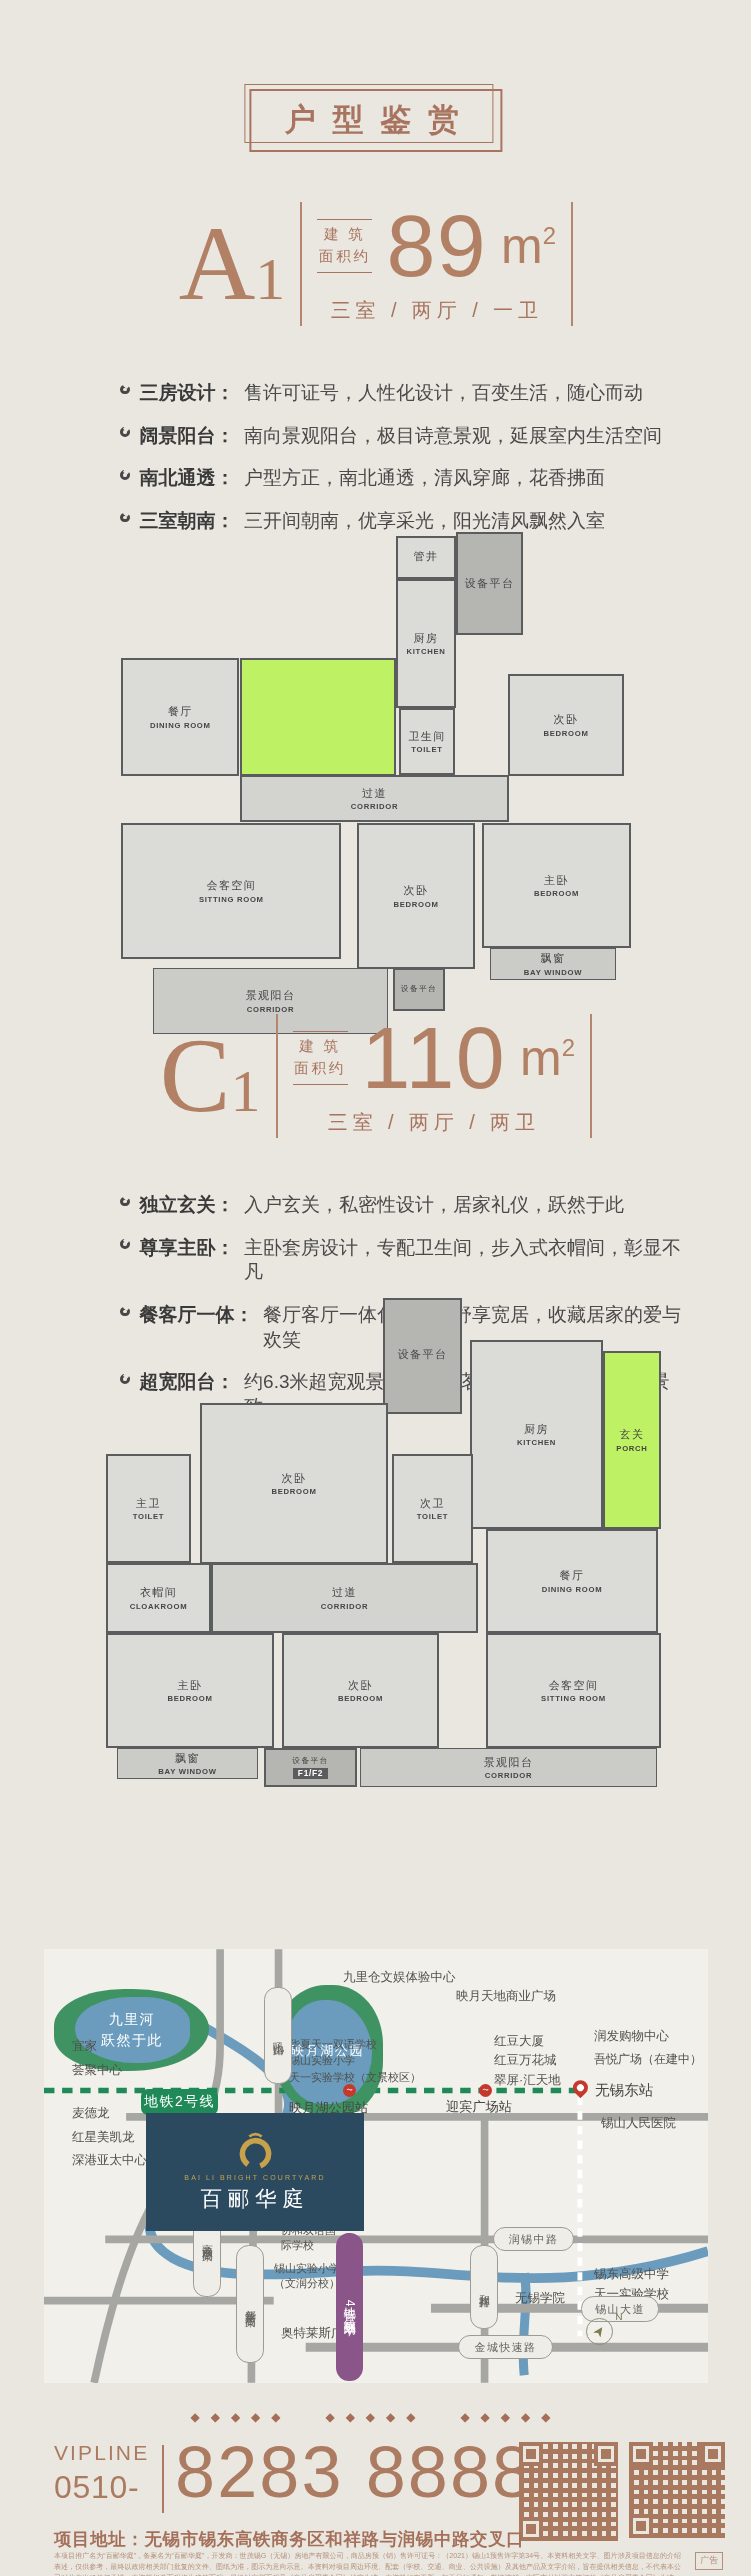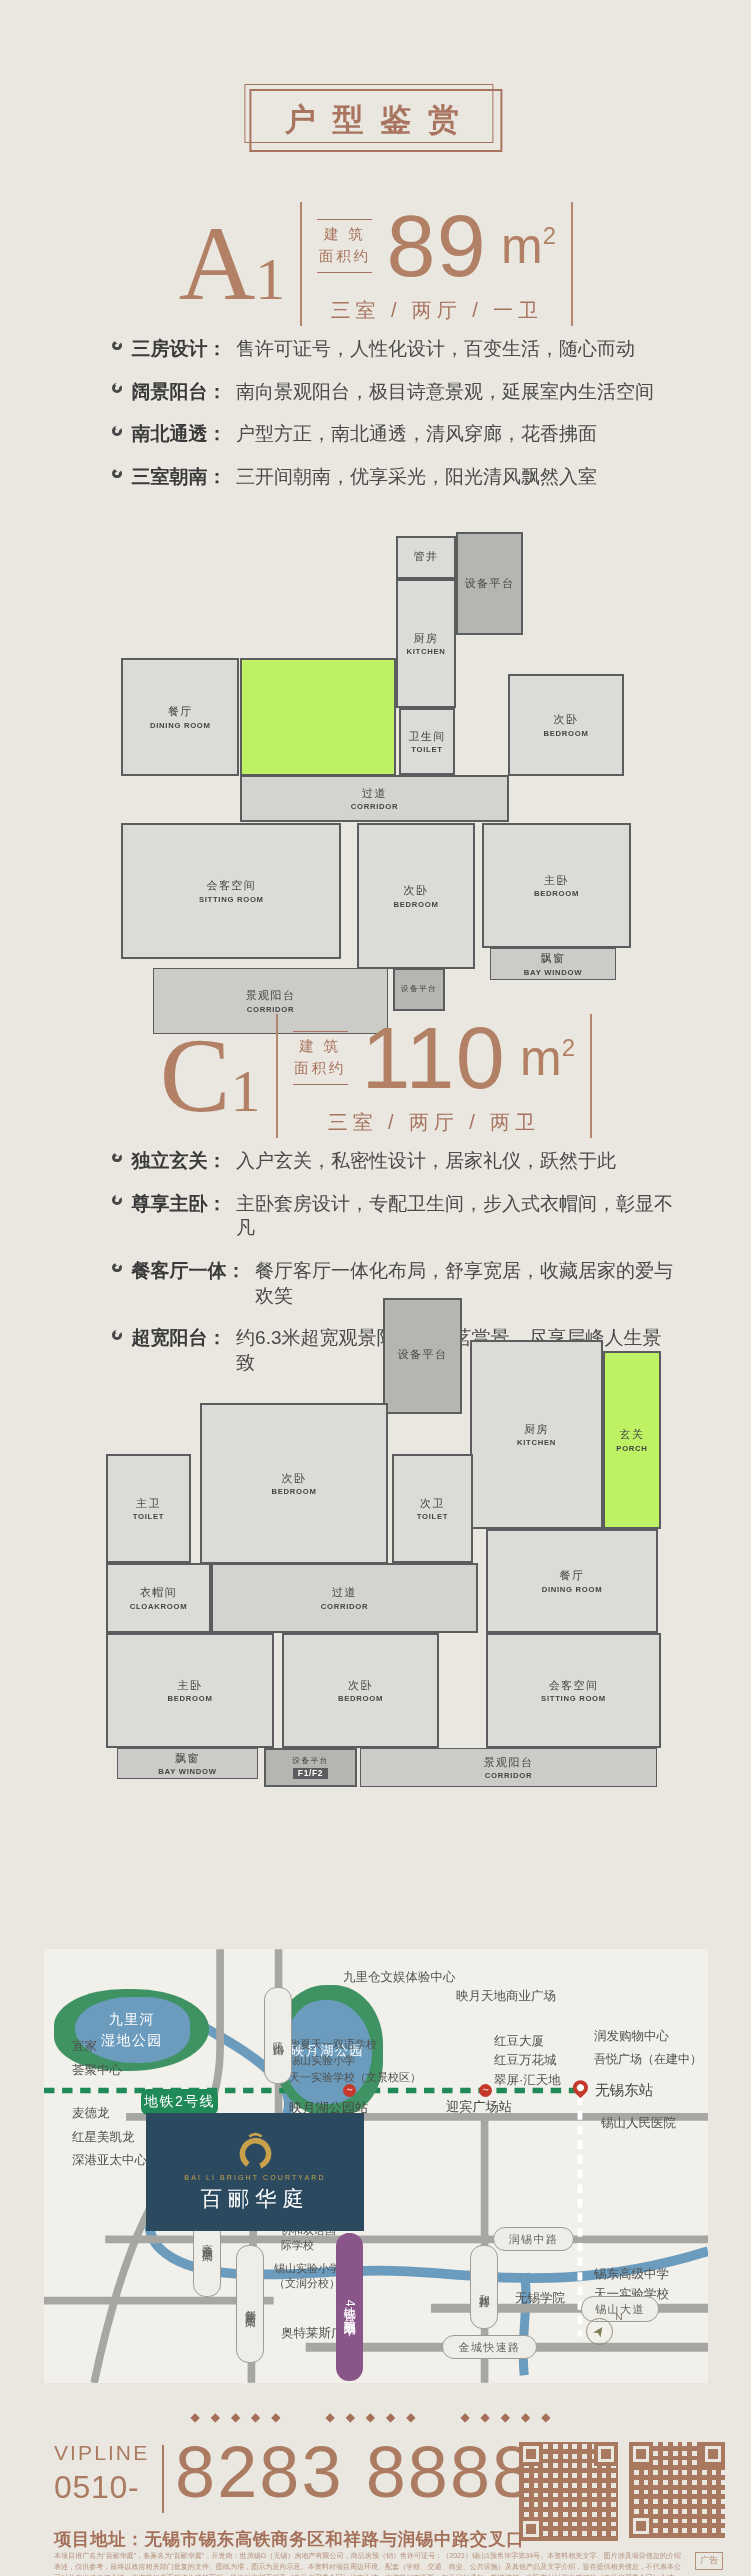--- a/index.html
+++ b/index.html
@@ -25,21 +25,21 @@
   .area-row{display:flex;align-items:center;gap:14px;}
   .area-label{border-top:1.4px solid #a8745f;border-bottom:1.4px solid #a8745f;
     padding:4.2px 1.4px;color:#a8745f;font-size:14.6px;line-height:1.5;text-align:center;letter-spacing:2.8px;}
   .area-label div{white-space:nowrap;}
   .area-num{font-size:88px;color:#b28165;line-height:.95;letter-spacing:1.4px;}
   .area-unit{font-size:50px;color:#b28165;line-height:1;}
   .area-sup{font-size:24px;color:#b28165;vertical-align:19.5px;}
   .layout-line{margin-top:9.7px;font-size:20px;color:#a8745f;letter-spacing:4.9px;white-space:nowrap;}
 
   
-  .features{position:absolute;left:112px;width:564px;}
+  .features{position:absolute;left:120px;width:564px;margin-top:44px;}
   #feat-a1{top:337px;} #feat-c1{top:1149px;}
   .feat-row{display:flex;align-items:flex-start;gap:9.7px;margin-bottom:18px;font-size:19px;line-height:1.3;}
   .feat-icon{flex:0 0 auto;width:9.7px;height:9.7px;border:3.5px solid #474747;border-radius:50%;position:relative;margin-top:3.5px;}
   .feat-icon::after{content:"";position:absolute;width:4.9px;height:4.9px;background:#eae7e0;top:-4.2px;right:-2.1px;transform:rotate(40deg);}
   .feat-label{font-weight:bold;color:#3a3a3a;white-space:nowrap;}
   .feat-text{color:#4a4a4a;}
 
   
   .plan{position:absolute;}
   #plan-a1{top:517px;left:106px;width:540px;height:525px;}
@@ -336,21 +336,21 @@
 
       <path d="M438,208 V612" stroke="#8a5588" stroke-width="7" stroke-dasharray="11 9" fill="none"></path>
 
       <path d="M770,212 V556" stroke="#ffffff" stroke-width="7" stroke-dasharray="12 9" fill="none"></path>
     </svg>
 
     <div class="park" style="left:10.4px;top:40px;width:155px;height:82px;border-radius:48% 52% 55% 45%;">
       <div class="lake" style="left:21px;top:8.4px;width:115px;height:66px;border-radius:55% 45% 50% 60%;"></div>
       <div class="park-label">
         <div>九里河</div>
-          <div>湿地公园</div>
+          <div>跃然于此</div>
       </div>
     </div>
     <div class="park" style="left:228px;top:36px;width:111px;height:132px;border-radius:52% 48% 45% 55%;">
       <div class="lake" style="left:12.5px;top:15.3px;width:87px;height:104px;border-radius:48% 55% 52% 45%;"></div>
       <div class="park-label" style="font-size:13.2px;">
         <div>映月湖公园</div>
       </div>
     </div>
 
     <div class="pill pill-v" style="left:220px;top:38px;width:28px;height:97px;">
@@ -364,21 +364,21 @@
       </div>
     <div class="pill pill-v" style="left:426px;top:296px;width:28px;height:84px;">
         <span>和祥路</span>
       </div>
     <div class="pill" style="left:449px;top:278px;width:81px;height:24.4px;">
         <span>润锡中路</span>
       </div>
     <div class="pill" style="left:537px;top:347px;width:78px;height:26px;">
         <span>锡山大道</span>
       </div>
-    <div class="pill" style="left:398px;top:386px;width:95px;height:24.4px;">
+    <div class="pill" style="left:414px;top:386px;width:95px;height:24.4px;">
         <span>金城快速路</span>
       </div>
 
     <div class="metro-pill m2" style="left:97px;top:140px;width:77px;height:26px;">
         <span>地铁2号线</span>
       </div>
     <div class="metro-pill m4" style="left:292px;top:284px;width:26.5px;height:148px;">
         <span>地铁4号线（规划中）</span>
       </div>
 

